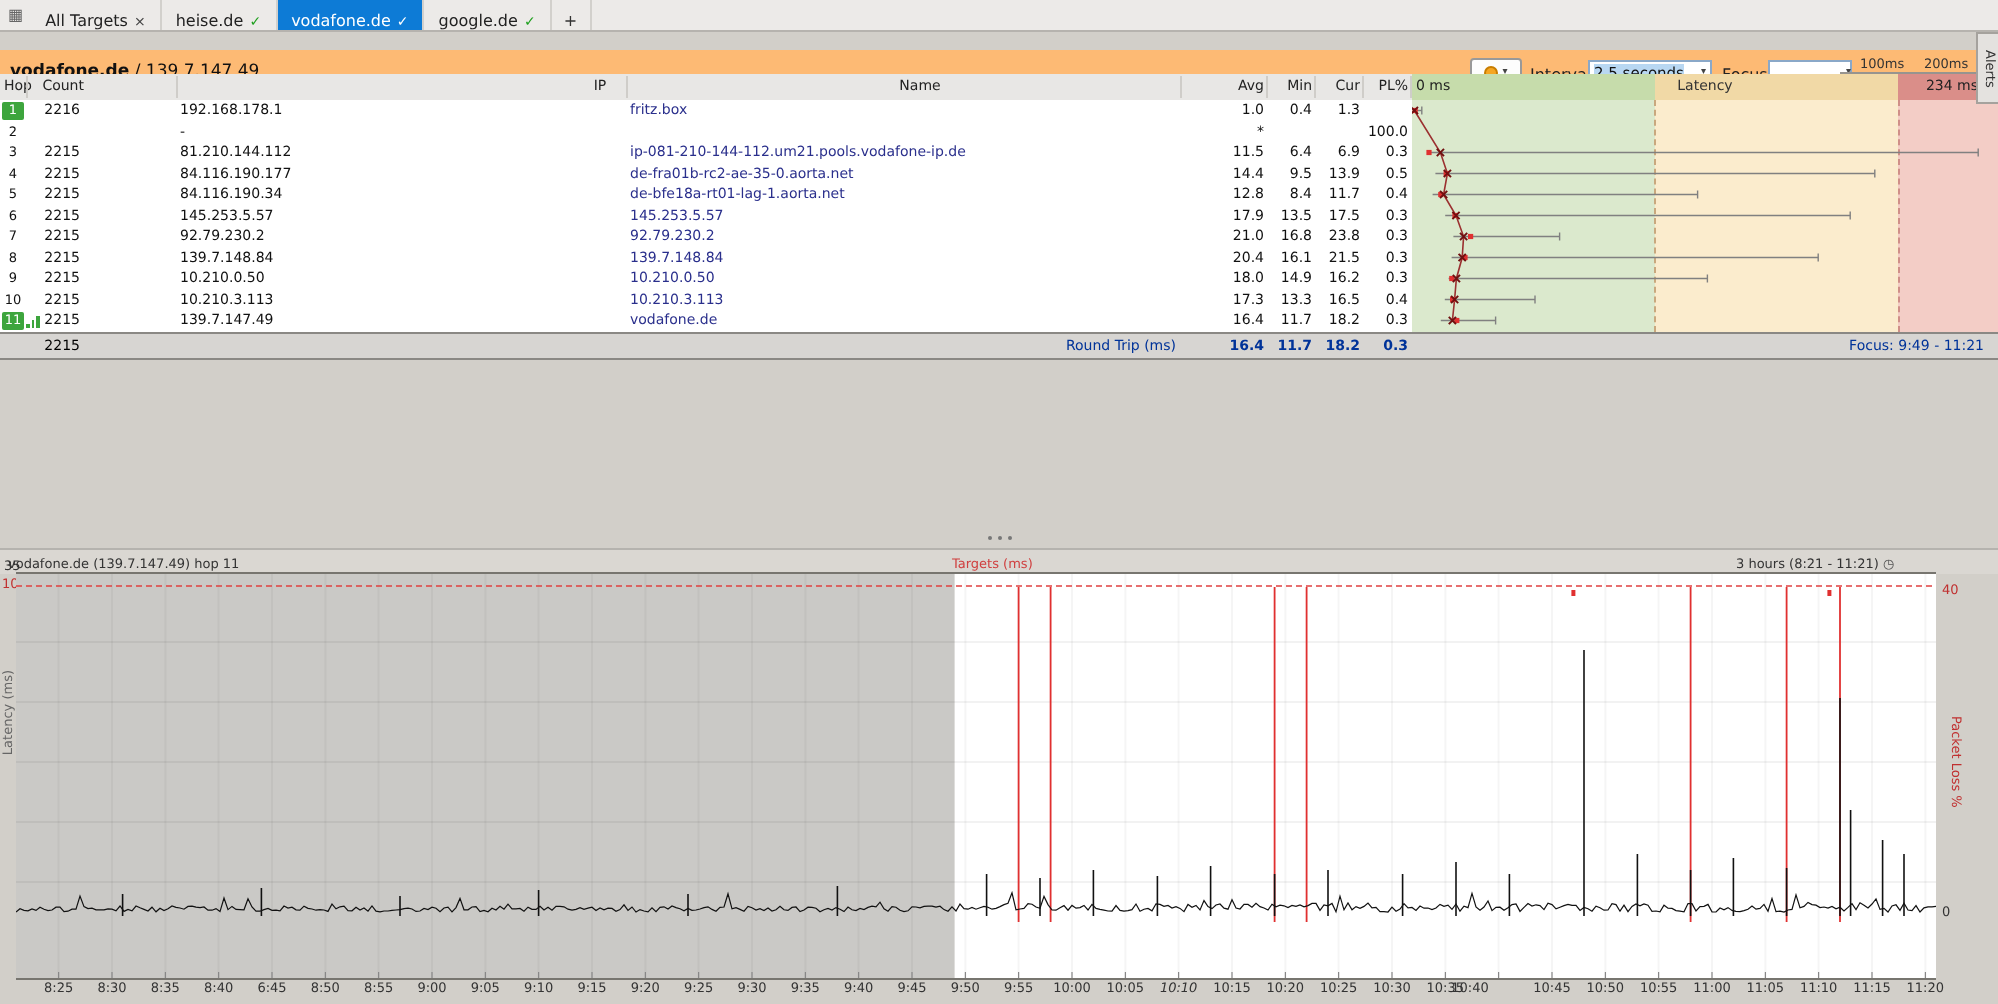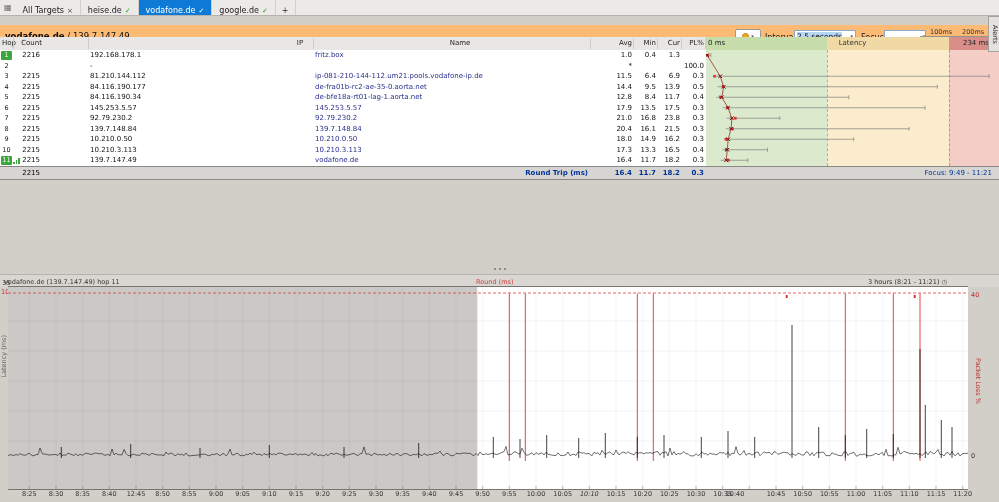--- a/index.html
+++ b/index.html
@@ -79,21 +79,21 @@
   .c-pl{left:682px;width:22px;text-align:right;}
   .hop-box{position:absolute;left:1px;top:1px;width:11px;height:8.5px;text-align:center;line-height:8.5px;font-size:6.5px;}
   .hop-good{background:#3da53d;color:#fff;border-radius:1px;}
   .hop-plain{color:#111;}
   .mini-bars{position:absolute;left:13px;bottom:1.5px;display:flex;align-items:flex-end;gap:1px;}
   .mini-bars i{display:block;width:1.5px;background:#3da53d;}
 
   .summary{position:absolute;left:0;top:166px;width:999px;height:12px;background:#d7d5d2;
            border-top:1px solid #8a8884;border-bottom:1px solid #8a8884;font-size:7px;box-sizing:content-box;}
   .summary .cell{line-height:12px;}
-  .s-label{left:420px;width:168px;text-align:right;font-weight:bold;color:#003399;}
+  .s-label{left:420px;width:168px;text-align:right;font-weight:normal;color:#003399;}
   .summary .val{font-weight:bold;color:#003399;}
   .s-focus{left:850px;width:142px;text-align:right;color:#003399;}
 
   
   .splitter{position:absolute;left:0;top:266px;width:999px;height:6px;display:flex;align-items:center;justify-content:center;gap:3px;}
   .splitter i{display:block;width:2px;height:2px;border-radius:50%;background:#777;}
 
   
   .tl-header{position:absolute;left:0;top:274px;width:999px;height:12px;background:#dad7d2;border-top:1px solid #b5b3ae;
              font-size:6.5px;color:#333;}
@@ -376,21 +376,21 @@
       <i></i>
     </div>
 
   <div class="tl-header">
     <span class="tl-title">vodafone.de (139.7.147.49) hop 11</span>
     <span class="tl-range"><span>3 hours (8:21 - 11:21)</span> <span class="clock">◷</span></span>
   </div>
 
   <span class="lbl-35">35</span>
   <span class="lbl-100">100</span>
-  <span class="jitter-lbl">Round (ms)</span>
+  <span class="jitter-lbl">Targets (ms)</span>
   <span class="lbl-30">40</span>
   <span class="lbl-0">0</span>
   <span class="lat-axis">Latency (ms)</span>
   <span class="pl-axis">Packet Loss %</span>
 
   <div class="plot">
     <svg id="tl-svg" width="960" height="202">
         <rect x="0" y="0" width="469.3" height="202" fill="#cac9c6"></rect>
         <line x1="0" y1="34" x2="960" y2="34" stroke="rgba(0,0,0,0.05)"></line>
         <line x1="0" y1="64" x2="960" y2="64" stroke="rgba(0,0,0,0.05)"></line>
@@ -505,21 +505,21 @@
         <line x1="901.3" y1="199" x2="901.3" y2="202" stroke="#888" stroke-width="0.6"></line>
         <line x1="928.0" y1="199" x2="928.0" y2="202" stroke="#888" stroke-width="0.6"></line>
         <line x1="954.7" y1="199" x2="954.7" y2="202" stroke="#888" stroke-width="0.6"></line>
       </svg>
   </div>
   <div class="xlabels" id="xlabels">
       <span style="left: 10.3333px;">8:25</span>
       <span style="left: 37px;">8:30</span>
       <span style="left: 63.6667px;">8:35</span>
       <span style="left: 90.3333px;">8:40</span>
-      <span style="left: 117px;">12:45</span>
+      <span style="left: 117px;">6:45</span>
       <span style="left: 143.667px;">8:50</span>
       <span style="left: 170.333px;">8:55</span>
       <span style="left: 197px;">9:00</span>
       <span style="left: 223.667px;">9:05</span>
       <span style="left: 250.333px;">9:10</span>
       <span style="left: 277px;">9:15</span>
       <span style="left: 303.667px;">9:20</span>
       <span style="left: 330.333px;">9:25</span>
       <span style="left: 357px;">9:30</span>
       <span style="left: 383.667px;">9:35</span>

